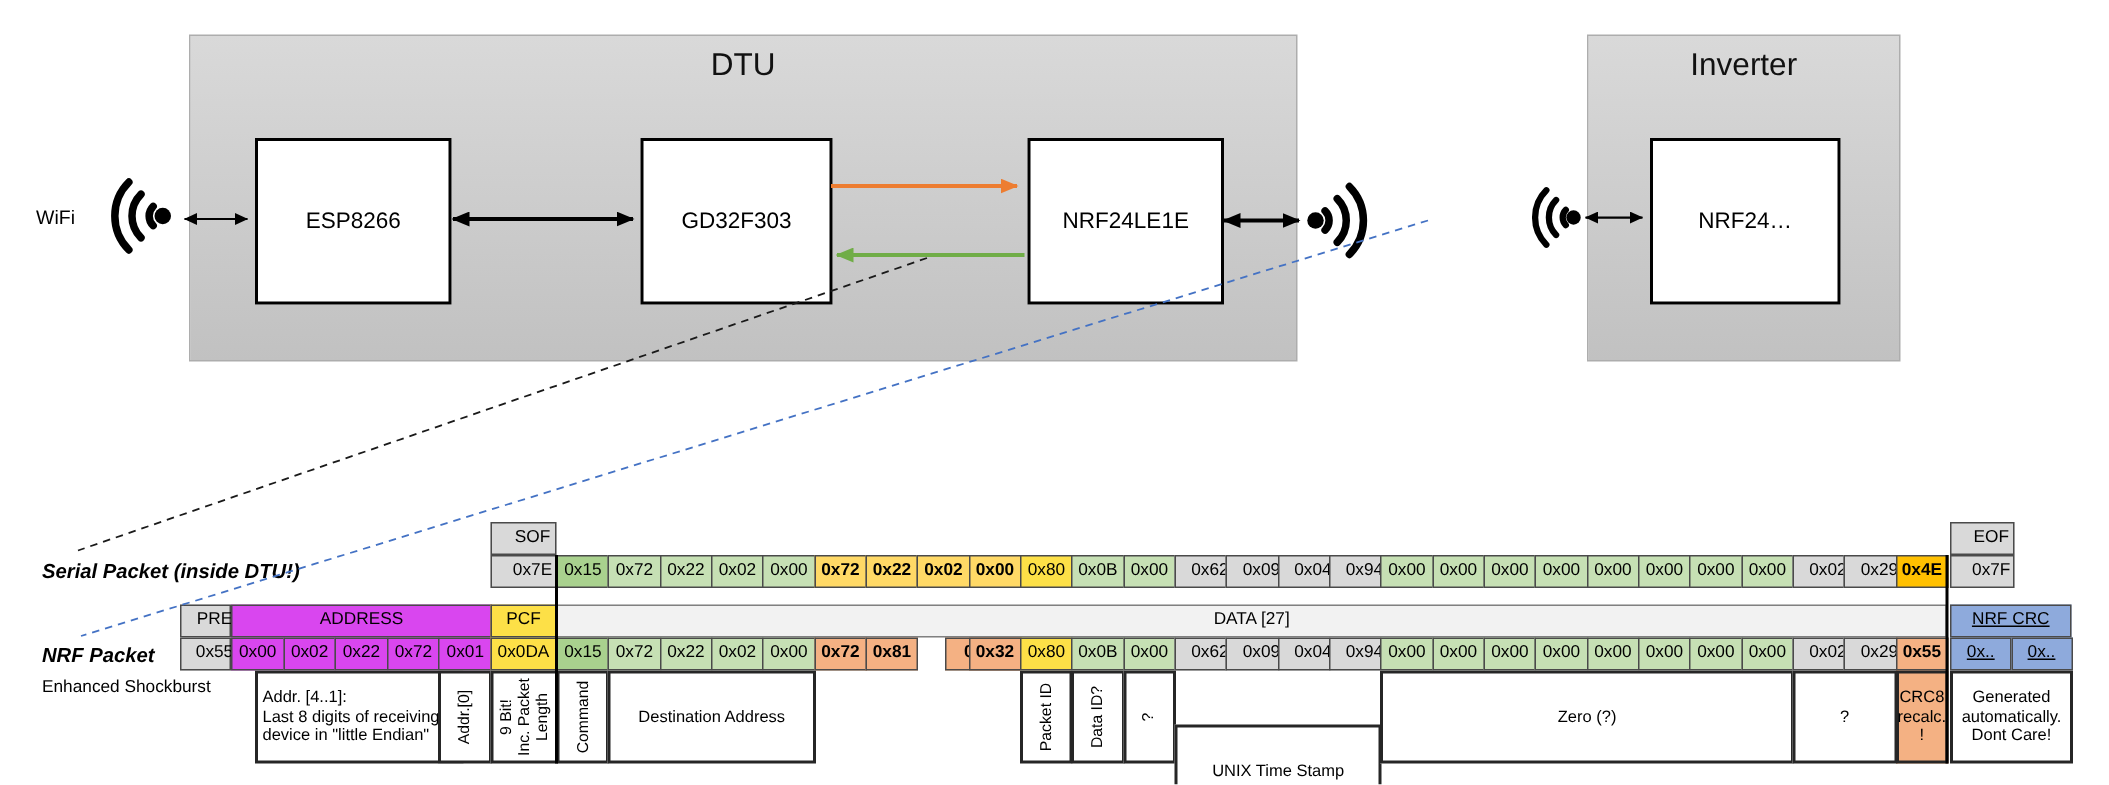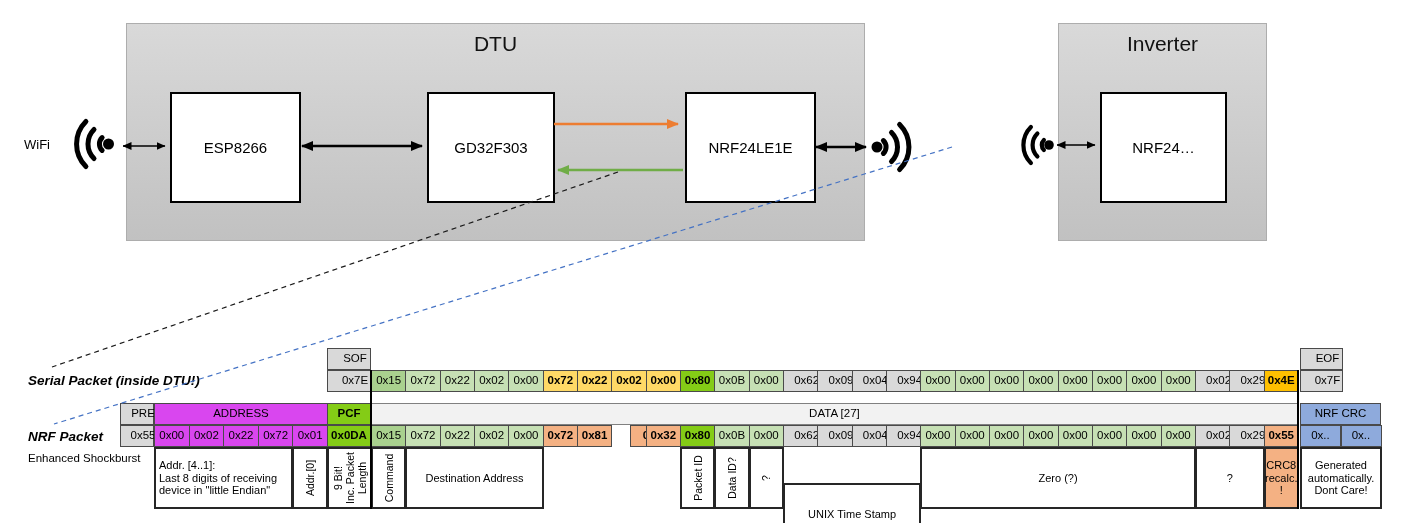--- a/index.html
+++ b/index.html
@@ -14,25 +14,25 @@
   .wifi-label{position:absolute;font-size:13px;z-index:2;}
   svg.overlay{position:absolute;left:0;top:0;z-index:5;pointer-events:none;}
   .row-label{position:absolute;font-weight:bold;font-style:italic;font-size:13.5px;z-index:2;}
   .sub-label{position:absolute;font-size:11.5px;z-index:2;}
   #table-layer{position:absolute;left:0;top:0;width:100%;height:100%;z-index:3;}
   .cell{position:absolute;box-sizing:border-box;border:1px solid #4a4a4a;background:#fff;
         display:flex;align-items:center;justify-content:center;font-size:11.5px;line-height:1;}
   .cell.bold{font-weight:bold;}
   .gray{background:#D9D9D9;padding-left:12px;} .gdark{background:#A9D18E;} .green{background:#C6E0B4;}
   .yellow{background:#d946ef;} .ybold{background:#FFD966;} .amber{background:#FFC000;}
-  .blue{background:#84cc16;font-weight:bold;} .bdark{background:#8EAADC;} .orange{background:#F4B183;}
+  .blue{background:#fde047;} .bdark{background:#8EAADC;text-decoration:underline;} .orange{background:#F4B183;}
   .band{background:#F2F2F2;border-color:#808080;}
   .ann{border:2px solid #262626;font-size:11px;line-height:1.15;white-space:pre-line;
        text-align:center;padding:1px 3px;}
-  .ann.left{justify-content:flex-start;text-align:left;}
+  .ann.left{justify-content:flex-start;text-align:left;margin-left:16px;}
   .rot-inner{position:absolute;left:50%;top:50%;transform:translate(-50%,-50%) rotate(-90deg);
              white-space:pre;text-align:center;font-size:10.5px;line-height:1.15;}
   .vguide{position:absolute;width:2px;background:#000;z-index:4;}
 </style>
 </head>
 <body>
 
 <div id="screen">
 
   <div class="gray-panel" style="left:126px;top:23px;width:737px;height:216px">

